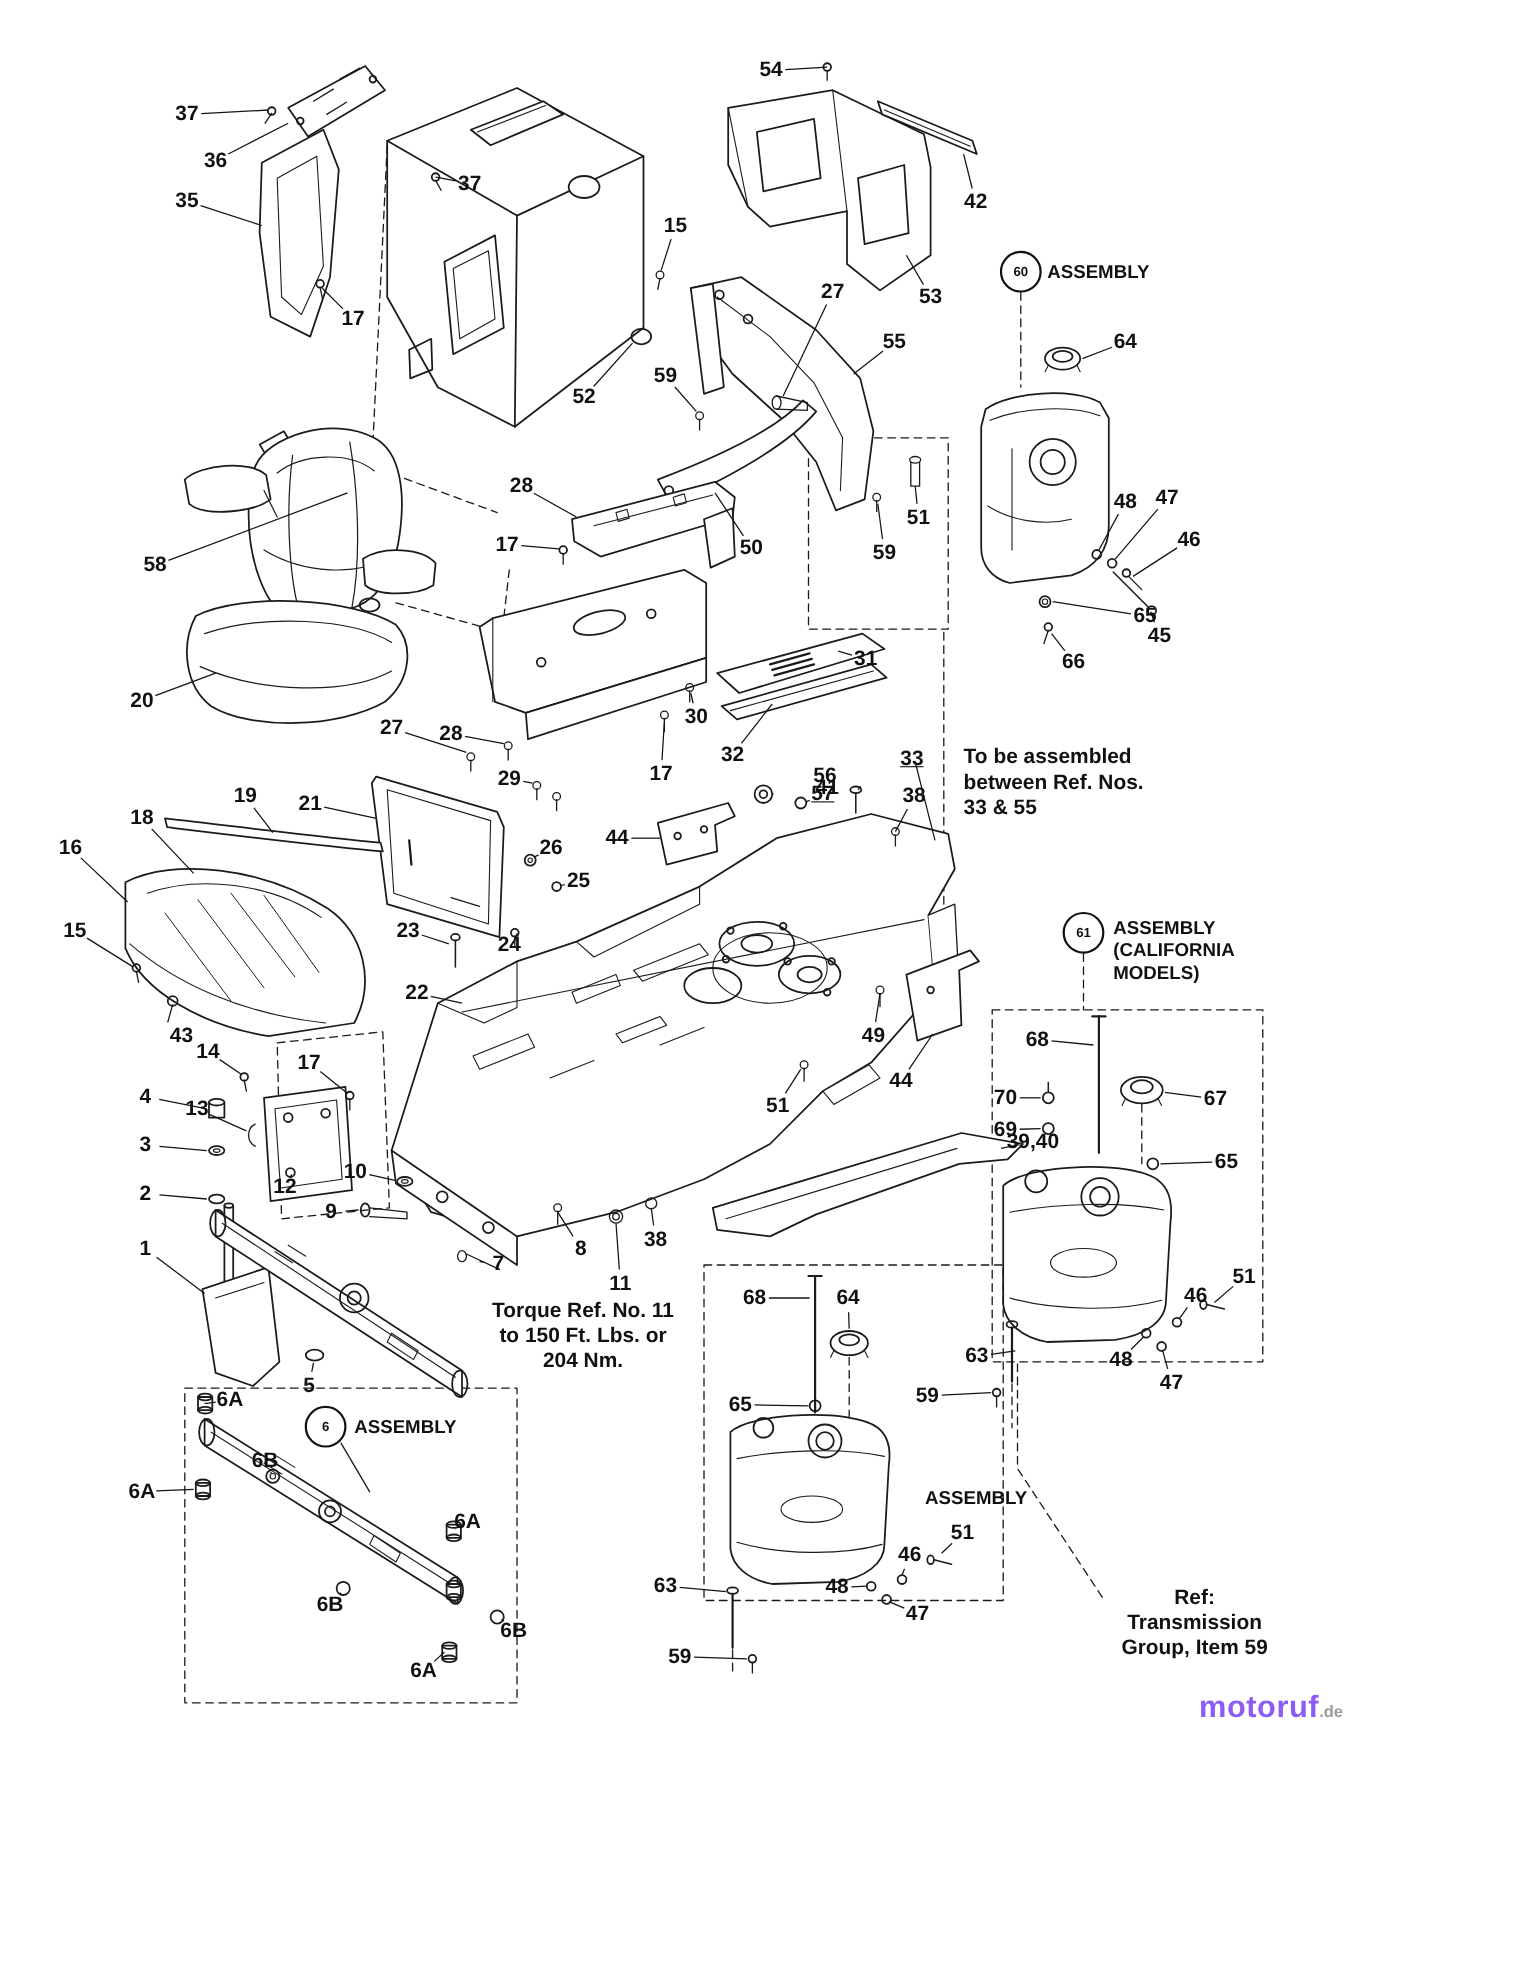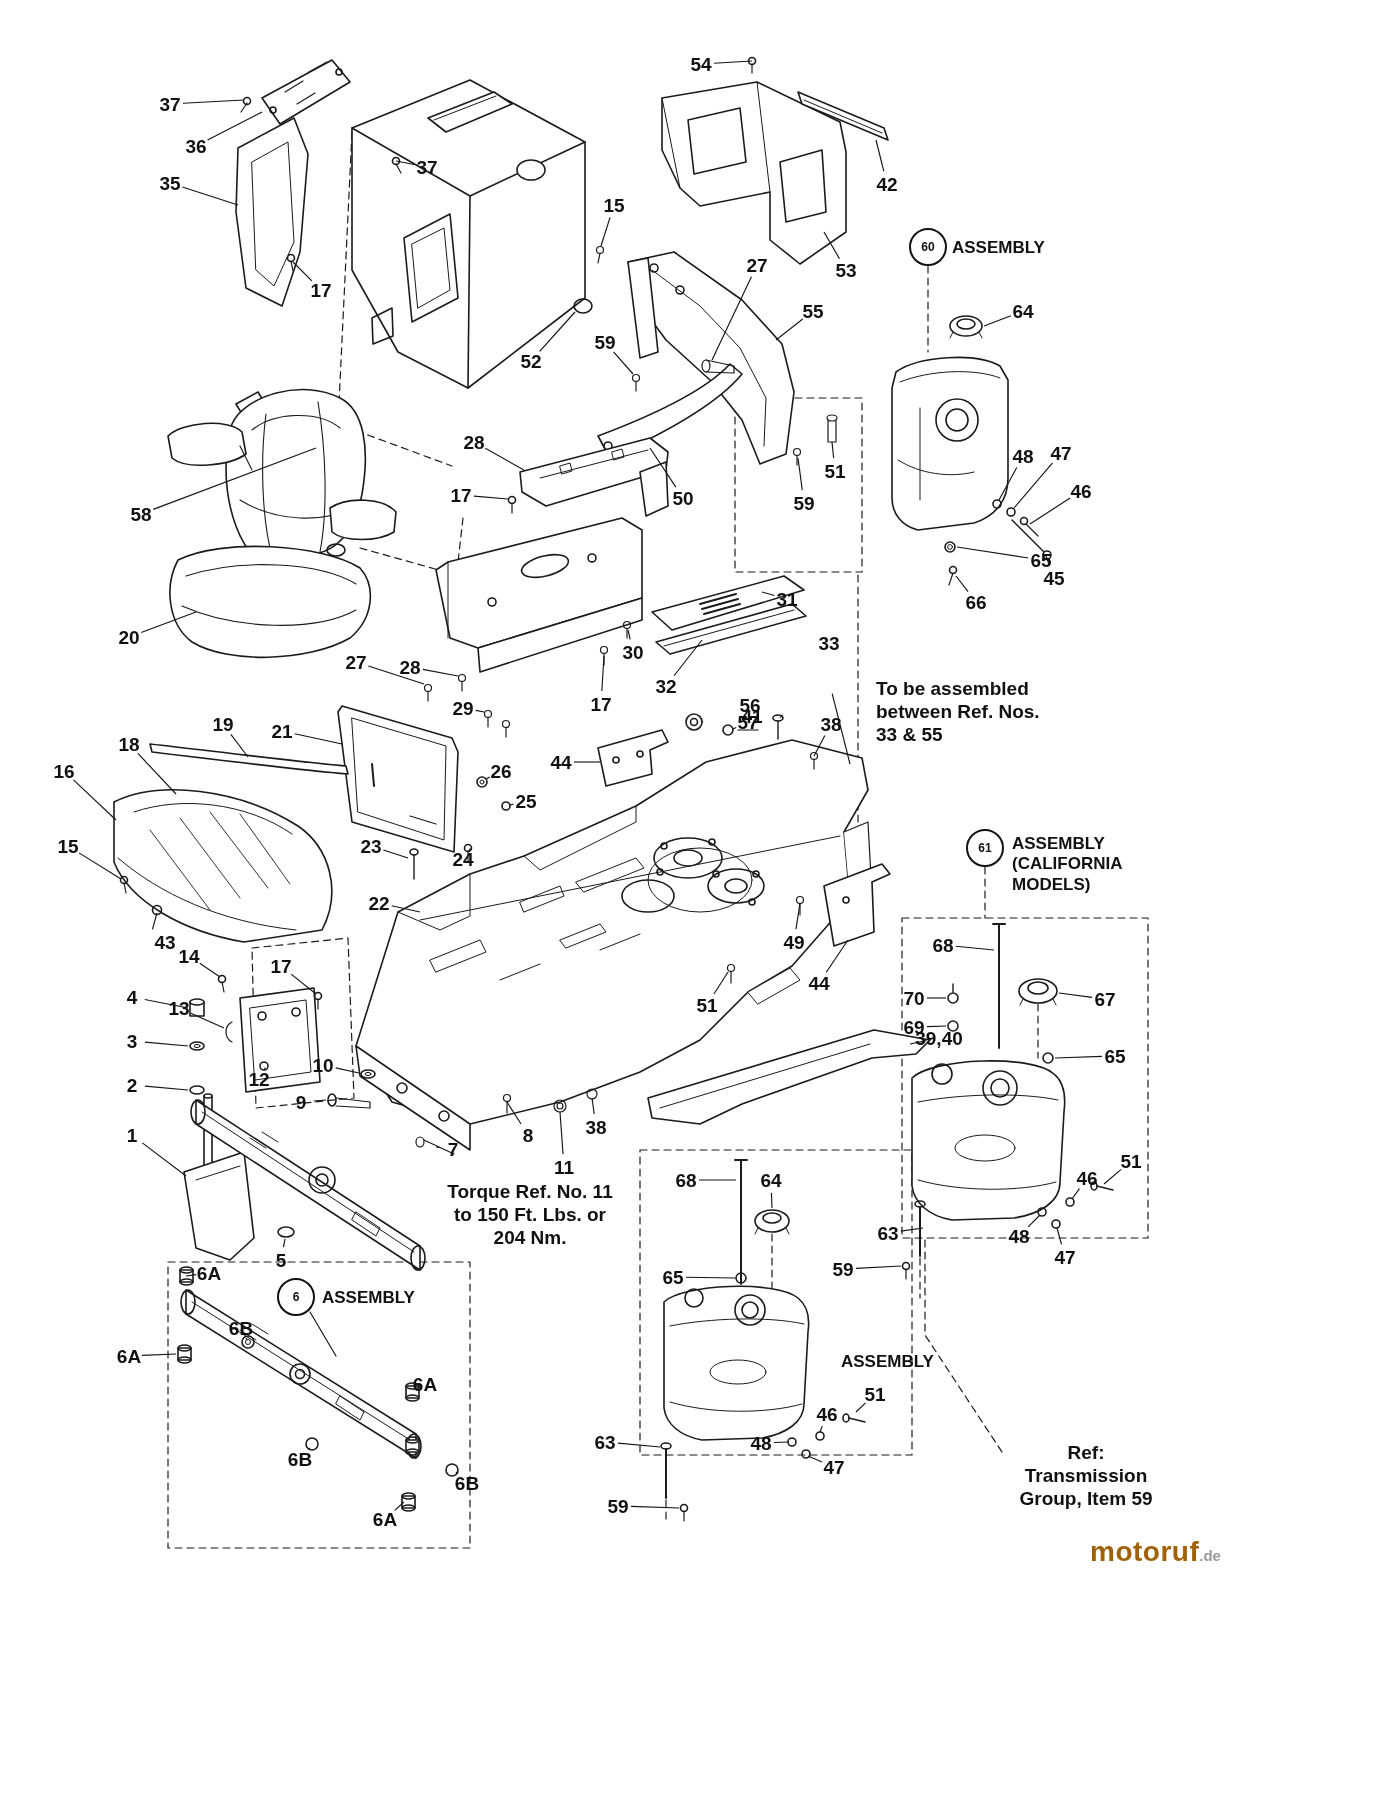--- a/index.html
+++ b/index.html
@@ -551,21 +551,21 @@
       <div class="callout" style="left: 633px; top: 652px;">30</div>
       <div class="callout" style="left: 787px; top: 599px;">31</div>
       <div class="callout" style="left: 666px; top: 686px;">32</div>
       <div class="callout" style="left: 356px; top: 662px;">27</div>
       <div class="callout" style="left: 410px; top: 667px;">28</div>
       <div class="callout" style="left: 463px; top: 708px;">29</div>
       <div class="callout" style="left: 601px; top: 704px;">17</div>
       <div class="callout" style="left: 752px; top: 716px;">41</div>
       <div class="callout" style="left: 748px; top: 722px; text-decoration: underline;">57</div>
       <div class="callout" style="left: 750px; top: 705px;">56</div>
-      <div class="callout" style="left: 829px; top: 643px;">33</div>
+      <div class="callout" style="left: 829px; top: 690px; text-decoration: underline;">33</div>
       <div class="callout" style="left: 831px; top: 724px;">38</div>
       <div class="callout" style="left: 561px; top: 762px;">44</div>
       <div class="callout" style="left: 223px; top: 724px;">19</div>
       <div class="callout" style="left: 129px; top: 744px;">18</div>
       <div class="callout" style="left: 282px; top: 731px;">21</div>
       <div class="callout" style="left: 64px; top: 771px;">16</div>
       <div class="callout" style="left: 68px; top: 846px;">15</div>
       <div class="callout" style="left: 501px; top: 771px;">26</div>
       <div class="callout" style="left: 526px; top: 801px;">25</div>
       <div class="callout" style="left: 371px; top: 846px;">23</div>
@@ -616,16 +616,16 @@
       <div class="callout" style="left: 1065px; top: 1257px;">47</div>
       <div class="callout" style="left: 827px; top: 1414px;">46</div>
       <div class="callout" style="left: 875px; top: 1394px;">51</div>
       <div class="callout" style="left: 761px; top: 1443px;">48</div>
       <div class="callout" style="left: 834px; top: 1467px;">47</div>
       <div class="callout" style="left: 605px; top: 1442px;">63</div>
       <div class="callout" style="left: 618px; top: 1506px;">59</div>
     </div>
 
   <div class="watermark">
-    <span class="brand" style="color: #a16207;">motoruf</span><span class="tld" style="color: rgb(154, 154, 154);">.de</span>
+    <span class="brand" style="color: #8b5cf6;">motoruf</span><span class="tld" style="color: rgb(154, 154, 154);">.de</span>
   </div>
 
 </div>
 
 </body></html>

